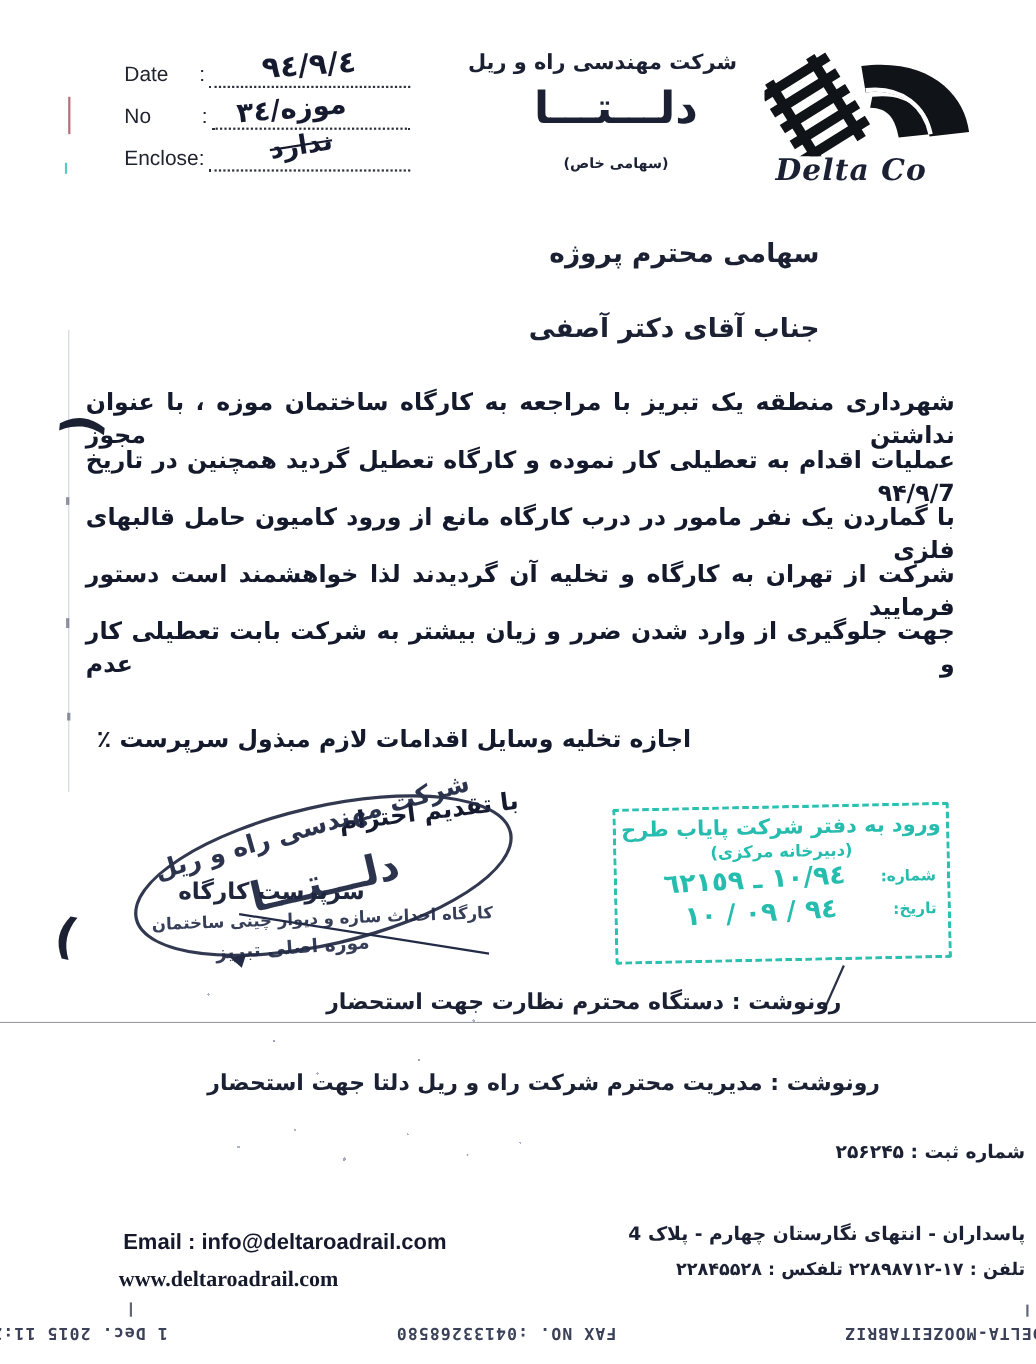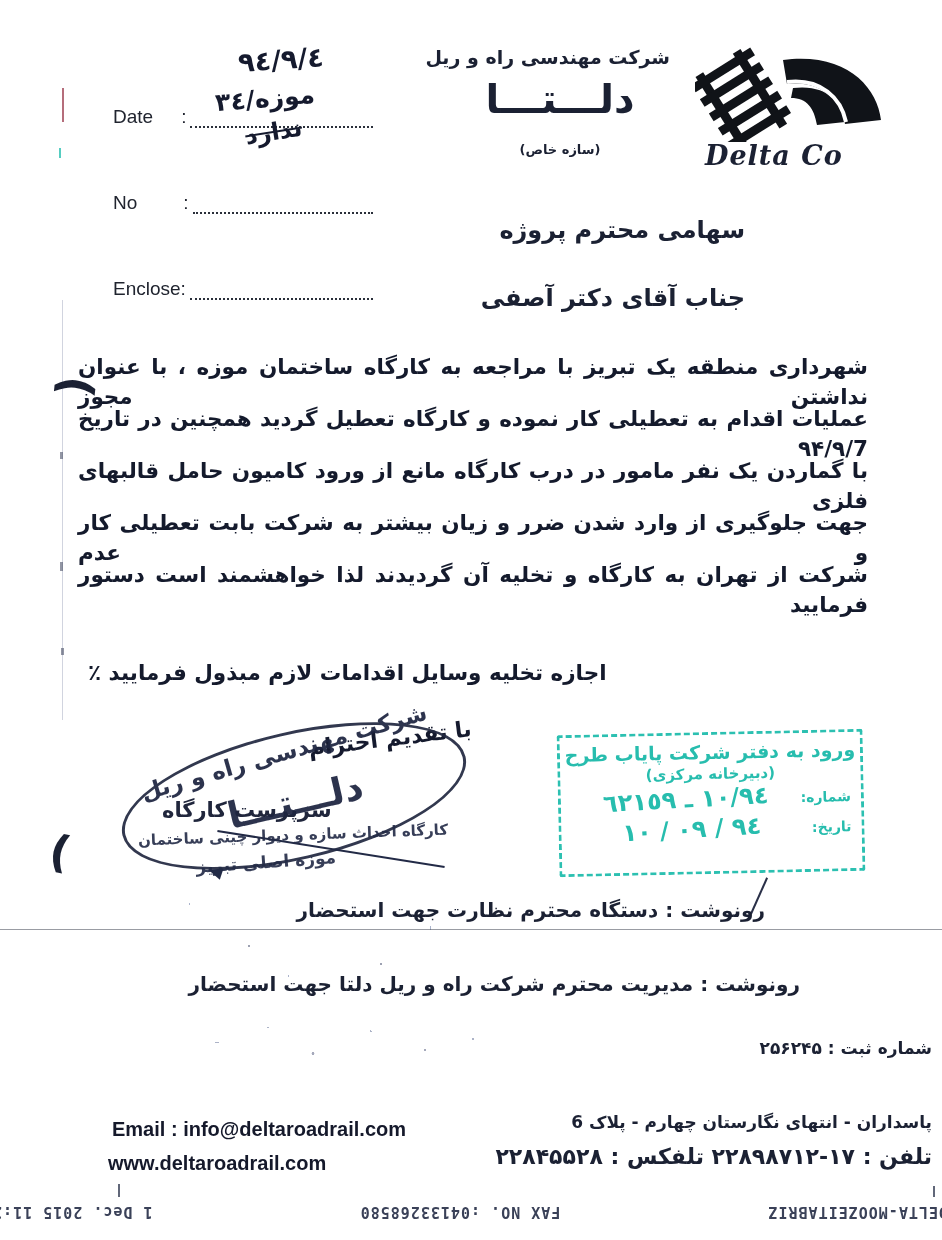--- a/index.html
+++ b/index.html
@@ -11,21 +11,21 @@
   .abs{position:absolute;}
   .fa{direction:rtl;unicode-bidi:embed;}
   .ltr{direction:ltr;}
   .b{font-weight:bold;}
   .nowrap{white-space:nowrap;}
   .latin{font-family:"Liberation Sans",sans-serif;}
   .serifit{font-family:"DejaVu Serif",serif;font-style:italic;font-weight:bold;}
 
   
   .hfield{display:flex;align-items:flex-end;width:260px;}
-  .hfield .lbl{font-size:19px;color:#20242f;margin-top:48px;}
+  .hfield .lbl{font-size:19px;color:#20242f;}
   .dotline{flex:1;border-bottom:2px dotted #2a2f3a;height:20px;margin-left:4px;}
   .handwrite{font-family:"DejaVu Sans",sans-serif;font-weight:bold;color:#151a2e;}
 
   
   .bodyline{
     height:52px;font-size:21.5px;font-weight:bold;line-height:30px;
     text-align:justify;text-align-last:justify;color:#141a2c;
   }
 
   
@@ -89,21 +89,21 @@
       <span class="dotline"></span>
     </div>
   </div>
 
   <div class="abs handwrite fa nowrap" style="left:238px;top:44px;font-size:27px;transform:rotate(-4deg);">٩٤/٩/٤</div>
   <div class="abs handwrite fa nowrap" style="left:215px;top:84px;font-size:25px;transform:rotate(-5deg);">موزه/٣٤</div>
   <div class="abs handwrite fa nowrap" style="left:245px;top:118px;font-size:24px;transform:rotate(-9deg);text-decoration:line-through;">ندارد</div>
 
   <div class="abs fa b nowrap" style="left:450px;top:46px;width:220px;text-align:center;font-size:19px;">شرکت مهندسی راه و ریل</div>
   <div class="abs fa b nowrap" style="left:450px;top:76px;width:220px;text-align:center;font-size:40px;">دلـــتـــا</div>
-  <div class="abs fa b nowrap" style="left:450px;top:142px;width:220px;text-align:center;font-size:13px;">(سازه خاص)</div>
+  <div class="abs fa b nowrap" style="left:450px;top:142px;width:220px;text-align:center;font-size:13px;">(سهامی خاص)</div>
 
   <div class="abs" style="left:695px;top:42px;width:190px;height:130px;">
     <svg width="190" height="100" viewBox="0 0 190 100">
 
       <g transform="rotate(-32 55 60)" fill="#101318">
         <rect x="22" y="10" width="9" height="88"></rect>
         <rect x="66" y="10" width="9" height="88"></rect>
         <rect x="14" y="14" width="70" height="9"></rect>
         <rect x="14" y="31" width="70" height="9"></rect>
         <rect x="14" y="48" width="70" height="9"></rect>
@@ -128,24 +128,24 @@
   <div class="abs" style="left:66px;top:360px;font-size:46px;font-weight:bold;transform:rotate(96deg);color:#1b2133;">(</div>
   <div class="abs" style="left:50px;top:826px;font-size:44px;font-weight:bold;transform:rotate(12deg);color:#1b2133;">(</div>
 
   <div class="abs fa b nowrap" style="right:197px;top:216px;font-size:24px;">سهامی محترم پروژه</div>
   <div class="abs fa b nowrap" style="right:197px;top:284px;font-size:24px;">جناب آقای دکتر آصفی</div>
 
   <div class="abs fa" style="left:78px;right:74px;top:352px;">
     <div class="bodyline">شهرداری منطقه یک تبریز با مراجعه به کارگاه ساختمان موزه ، با عنوان نداشتن مجوز</div>
     <div class="bodyline">عملیات اقدام به تعطیلی کار نموده و کارگاه تعطیل گردید همچنین در تاریخ ۹۴/۹/7</div>
     <div class="bodyline">با گماردن یک نفر مامور در درب کارگاه مانع از ورود کامیون حامل قالبهای فلزی</div>
+    <div class="bodyline">شرکت از تهران به کارگاه و تخلیه آن گردیدند لذا خواهشمند است دستور فرمایید</div>
     <div class="bodyline">جهت جلوگیری از وارد شدن ضرر و زیان بیشتر به شرکت بابت تعطیلی کار و عدم</div>
-    <div class="bodyline">شرکت از تهران به کارگاه و تخلیه آن گردیدند لذا خواهشمند است دستور فرمایید</div>
-  </div>
-  <div class="abs fa b nowrap" style="left:88px;top:660px;font-size:21.5px;color:#141a2c;">اجازه تخلیه وسایل اقدامات لازم مبذول فرمایید ٪</div>
+  </div>
+  <div class="abs fa b nowrap" style="left:88px;top:660px;font-size:21.5px;color:#141a2c;">اجازه تخلیه وسایل اقدامات لازم مبذول سرپرست ٪</div>
 
   <div class="abs handwrite fa nowrap" style="left:308px;top:726px;font-size:22px;transform:rotate(-7deg);">با تقدیم احترام</div>
 
   <div class="abs fa b nowrap" style="left:130px;top:798px;font-size:21px;color:#20263c;margin-left:32px;">سرپرست کارگاه</div>
 
   <div class="abs oval-stamp" style="left:118px;top:732px;">
     <div class="ring"></div>
     <div class="arc fa nowrap">شرکت مهندسی راه و ریل</div>
     <div class="core fa nowrap">دلـــتـــا</div>
   </div>
@@ -183,25 +183,25 @@
       <span class="rv ltr nowrap">٩٤ / ٠٩ / ١٠</span>
     </div>
   </div>
 
   <div class="abs" style="left:758px;top:876px;width:2px;height:40px;background:#2a3048;transform:rotate(24deg);"></div>
   <div class="abs fa b nowrap" style="right:177px;top:898px;font-size:20px;">رونوشت : دستگاه محترم نظارت جهت استحضار</div>
   <div class="rule" style="top:929px;"></div>
   <div class="abs fa b nowrap" style="right:142px;top:972px;font-size:20px;">رونوشت : مدیریت محترم شرکت راه و ریل دلتا جهت استحضار</div>
 
   <div class="abs fa b nowrap" style="right:10px;top:1038px;font-size:17px;">شماره ثبت : ۲۵۶۲۴۵</div>
-  <div class="abs fa b nowrap" style="right:10px;top:1112px;font-size:17px;">پاسداران - انتهای نگارستان چهارم - پلاک 6</div>
-  <div class="abs fa b nowrap" style="right:10px;top:1144px;font-size:22px;">تلفن : ۱۷-۲۲۸۹۸۷۱۲ تلفکس : ۲۲۸۴۵۵۲۸</div>
+  <div class="abs fa b nowrap" style="right:10px;top:1112px;font-size:17px;">پاسداران - انتهای نگارستان چهارم - پلاک 4</div>
+  <div class="abs fa b nowrap" style="right:10px;top:1144px;font-size:16px;">تلفن : ۱۷-۲۲۸۹۸۷۱۲ تلفکس : ۲۲۸۴۵۵۲۸</div>
 
   <div class="abs latin b nowrap" style="left:112px;top:1118px;font-size:20px;color:#15192b;">Email : info@deltaroadrail.com</div>
-  <div class="abs latin b nowrap" style="left:108px;top:1152px;font-size:20px;color:#15192b;">www.deltaroadrail.com</div>
+  <div class="abs latin b nowrap" style="left:108px;top:1152px;font-size:20px;color:#15192b;font-family:Liberation Serif, serif;">www.deltaroadrail.com</div>
 
   <div class="tickv" style="left:118px;top:1184px;height:13px;opacity:.8;"></div>
   <div class="tickv" style="left:933px;top:1186px;height:11px;opacity:.8;"></div>
 
   <div class="faxrow">
     <span>DELTA-MOOZEITABRIZ</span>
     <span>FAX NO. :04133268580</span>
     <span>1 Dec. 2015 11:27</span>
   </div>
 

